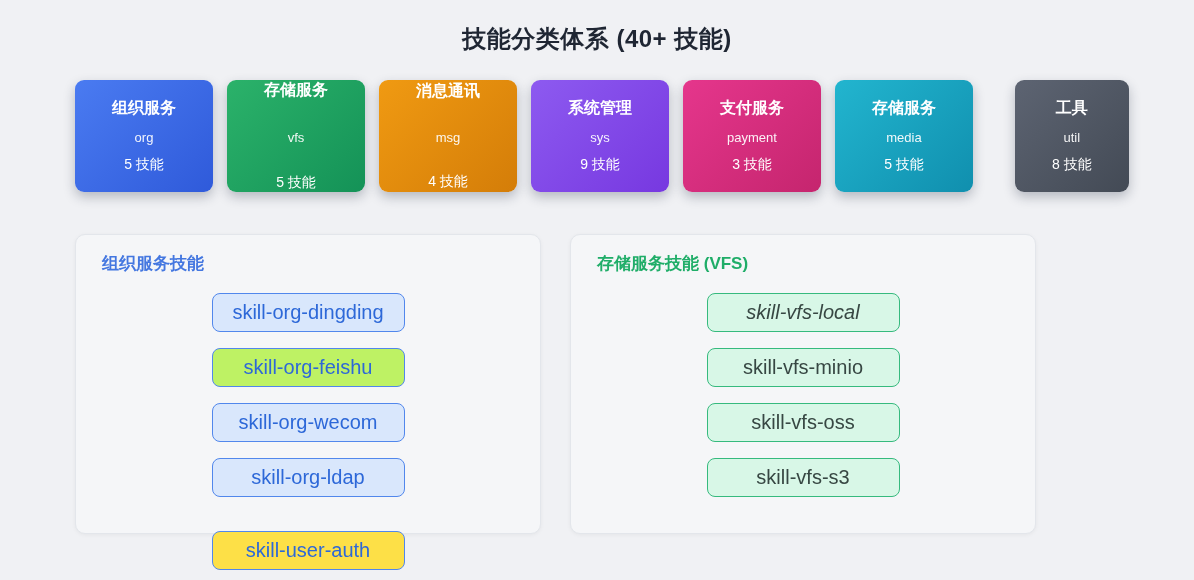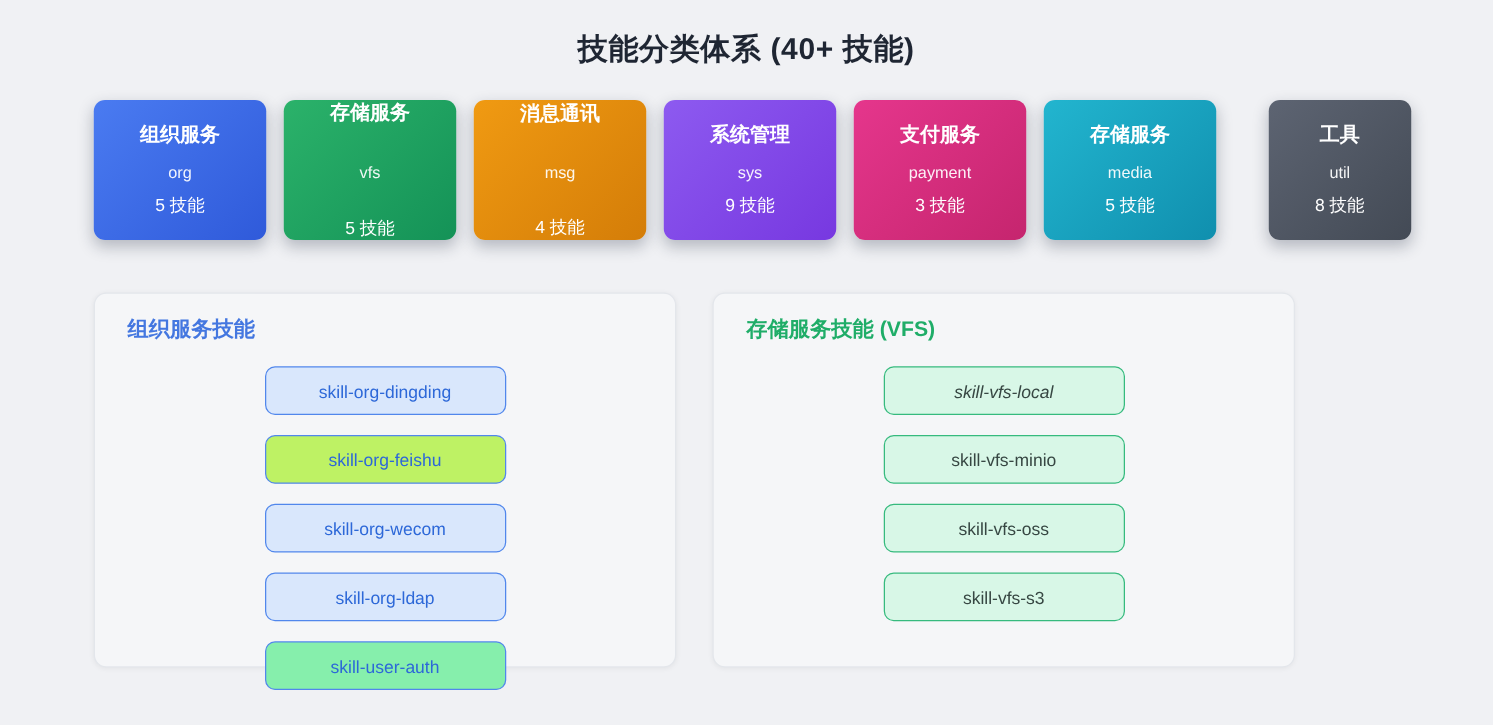--- a/index.html
+++ b/index.html
@@ -87,21 +87,21 @@
   }
   .chip {
     box-sizing: border-box;
     width: 193px;
     height: 39px;
     display: flex;
     align-items: center;
     justify-content: center;
     border-radius: 8px;
     border: 1.5px solid;
-    font-size: 14px;
+    font-size: 20px;
     cursor: pointer;
   }
 </style>
 </head>
 <body>
 
 <div class="content">
   <h1 class="page-title">技能分类体系 (40+ 技能)</h1>
 
   <div class="cards-row">
@@ -143,21 +143,21 @@
     </div>
 
   <div class="panels-row">
       <div class="panel">
         <h2 class="panel-title" style="color: rgb(68, 119, 224);">组织服务技能</h2>
         <div class="chips">
           <div class="chip" style="background: rgb(217, 231, 252); border-color: rgb(81, 135, 236); color: rgb(45, 104, 216);">skill-org-dingding</div>
           <div class="chip" style="background: #bef264; border-color: rgb(81, 135, 236); color: rgb(45, 104, 216);">skill-org-feishu</div>
           <div class="chip" style="background: rgb(217, 231, 252); border-color: rgb(81, 135, 236); color: rgb(45, 104, 216);">skill-org-wecom</div>
           <div class="chip" style="background: rgb(217, 231, 252); border-color: rgb(81, 135, 236); color: rgb(45, 104, 216);">skill-org-ldap</div>
-          <div class="chip" style="background: #86efac; border-color: rgb(81, 135, 236); color: rgb(45, 104, 216);">skill-user-auth</div>
+          <div class="chip" style="background: #fde047; border-color: rgb(81, 135, 236); color: rgb(45, 104, 216); margin-top: 18px;">skill-user-auth</div>
         </div>
       </div>
       <div class="panel">
         <h2 class="panel-title" style="color: rgb(31, 173, 104);">存储服务技能 (VFS)</h2>
         <div class="chips">
           <div class="chip" style="background: rgb(216, 247, 231); border-color: rgb(54, 186, 126); color: rgb(55, 71, 67); font-style: italic;">skill-vfs-local</div>
           <div class="chip" style="background: rgb(216, 247, 231); border-color: rgb(54, 186, 126); color: rgb(55, 71, 67);">skill-vfs-minio</div>
           <div class="chip" style="background: rgb(216, 247, 231); border-color: rgb(54, 186, 126); color: rgb(55, 71, 67);">skill-vfs-oss</div>
           <div class="chip" style="background: rgb(216, 247, 231); border-color: rgb(54, 186, 126); color: rgb(55, 71, 67);">skill-vfs-s3</div>
         </div>

